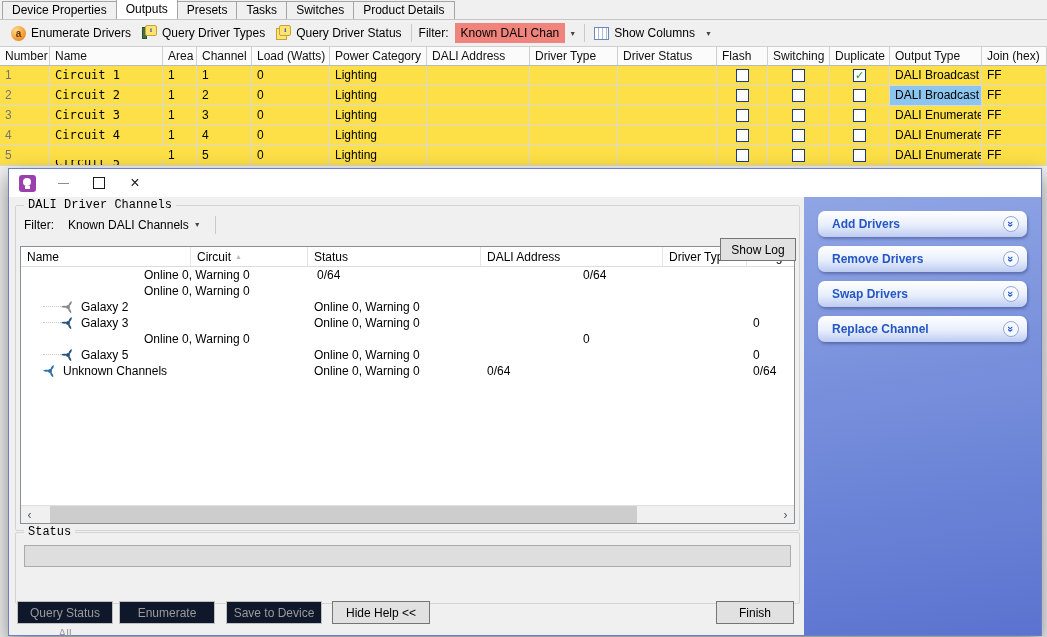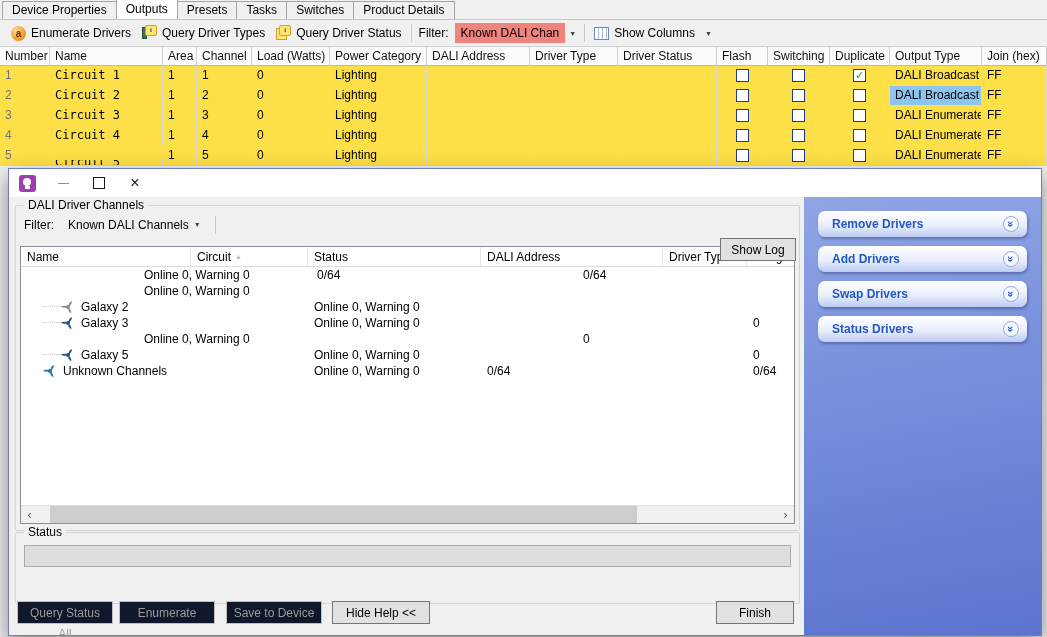--- a/index.html
+++ b/index.html
@@ -56,21 +56,21 @@
   .bulbbase{position:absolute;left:6px;top:11px;width:5px;height:3px;background:#fff;}
   .title{flex:1;white-space:nowrap;overflow:hidden;}
   .winbtns{display:flex;height:100%;margin-right:6px;}
   .wb{width:36px;height:100%;display:flex;align-items:center;justify-content:center;cursor:default;}
   .minbar{width:11px;height:1px;background:#8c8c8c;}
   .maxbox{width:10px;height:10px;border:1px solid #1a1a1a;}
   .wb.close{font-size:16px;color:#1a1a1a;line-height:1;}
 
   .dcontent{position:absolute;left:0;top:28px;width:795px;bottom:0;}
   .groupbox{position:absolute;border:1px solid #d4d4d4;border-radius:2px;}
-  .gblabel{position:absolute;top:-8px;left:8px;background:#f0f0f0;padding:0 4px;line-height:14px;}
+  .gblabel{position:absolute;top:-8px;left:8px;background:#f0f0f0;padding:0 4px;line-height:14px;font-family:Liberation Mono, monospace;}
   .gb1{left:6px;top:8px;width:783px;height:324px;}
   .gb2{left:6px;top:335px;width:783px;height:70px;}
 
   .dfilter{position:absolute;left:8px;top:8px;height:21px;display:flex;align-items:center;}
   .dcombo{display:flex;align-items:center;padding:0 6px;height:20px;cursor:default;}
 
   .tree{position:absolute;left:4px;top:40px;width:775px;height:278px;background:#fff;
     border:1px solid #898f99;box-sizing:border-box;overflow:hidden;}
   .thead{display:flex;height:19px;border-bottom:1px solid #dcdcdc;background:#fff;}
   .thcell{box-sizing:border-box;border-right:1px solid #e4e4e4;padding-left:6px;line-height:18px;
@@ -474,32 +474,32 @@
       <button class="btn off fb1">Query Status All</button>
       <button class="btn off fb2">Enumerate</button>
       <button class="btn off fb3">Save to Device</button>
       <button class="btn fb4">Hide Help &lt;&lt;</button>
       <button class="btn fb5">Finish</button>
     </div>
 
     <div class="panel">
       <div id="panelbtns">
           <div class="pbtn">
+            <span class="plabel">Add Drivers</span>
+            <span class="chev">»</span>
+          </div>
+          <div class="pbtn">
             <span class="plabel">Remove Drivers</span>
-            <span class="chev">»</span>
-          </div>
-          <div class="pbtn">
-            <span class="plabel">Add Drivers</span>
             <span class="chev">»</span>
           </div>
           <div class="pbtn">
             <span class="plabel">Swap Drivers</span>
             <span class="chev">»</span>
           </div>
           <div class="pbtn">
-            <span class="plabel">Status Drivers</span>
+            <span class="plabel">Replace Channel</span>
             <span class="chev">»</span>
           </div>
         </div>
     </div>
   </div>
 
 </div>
 
 </body></html>

